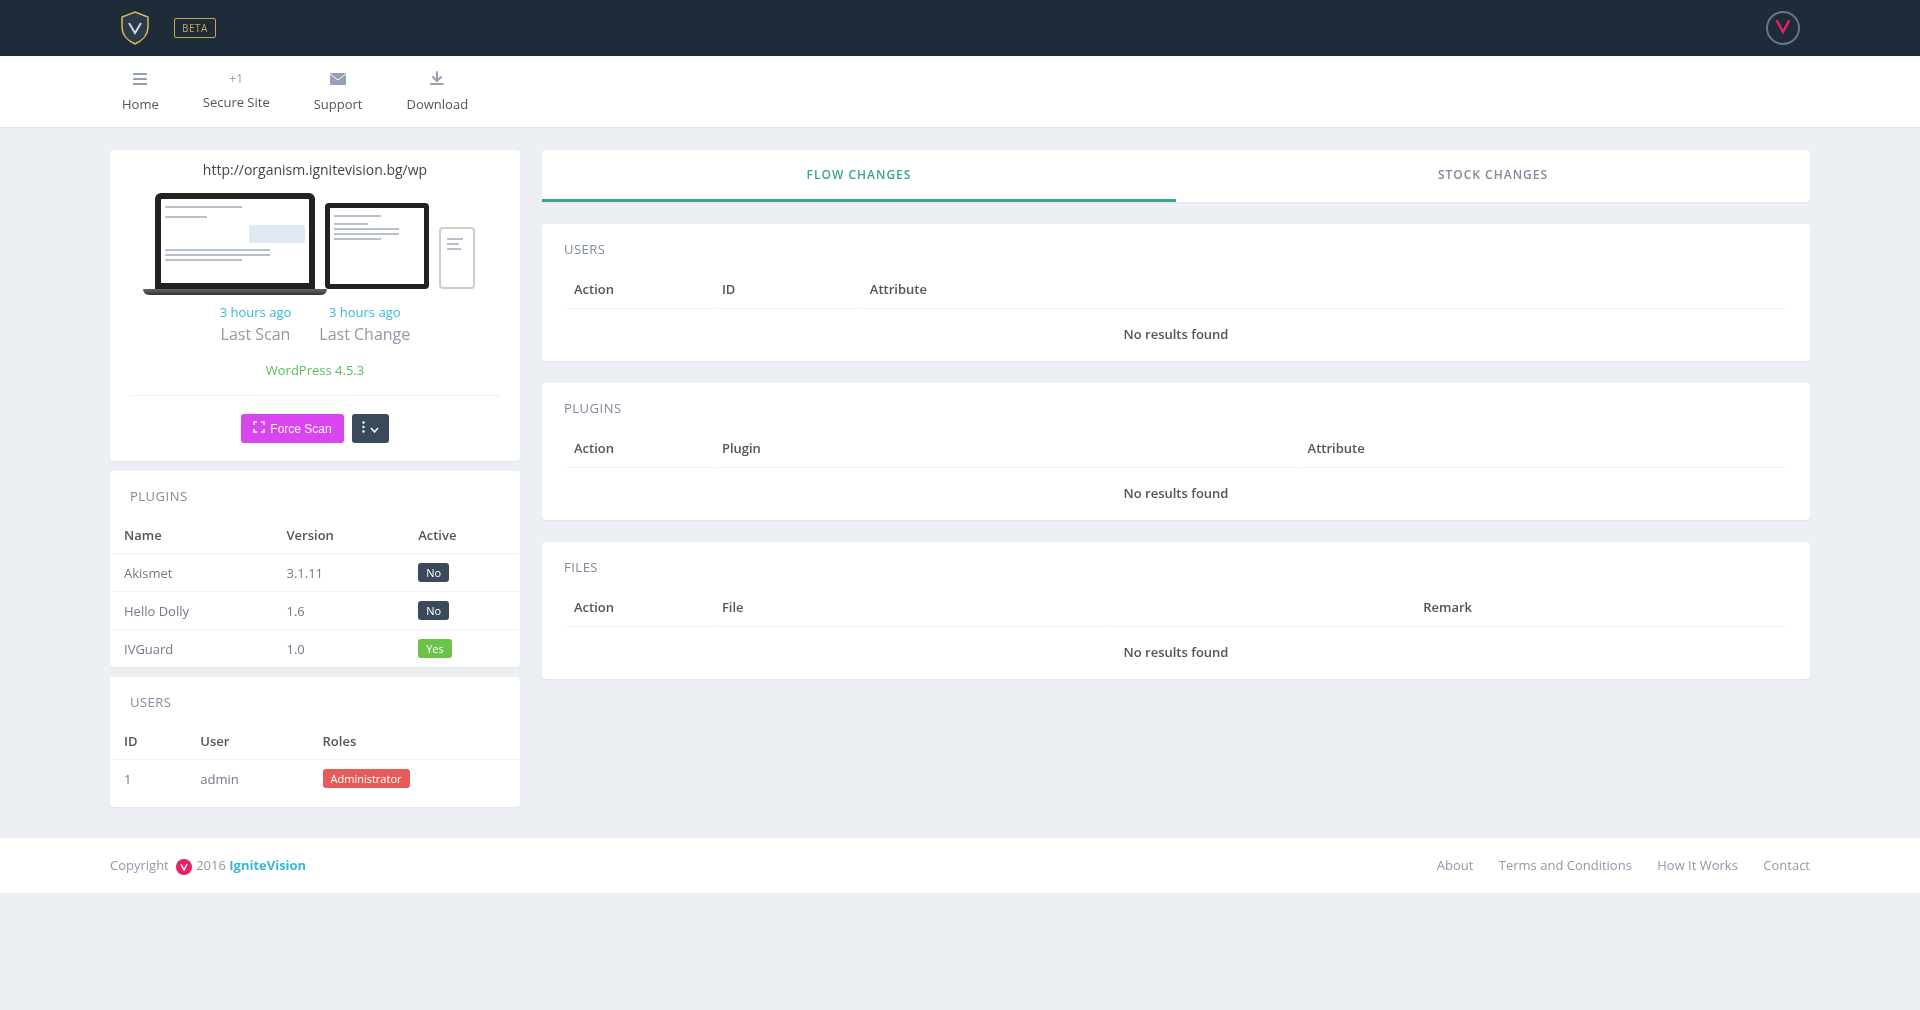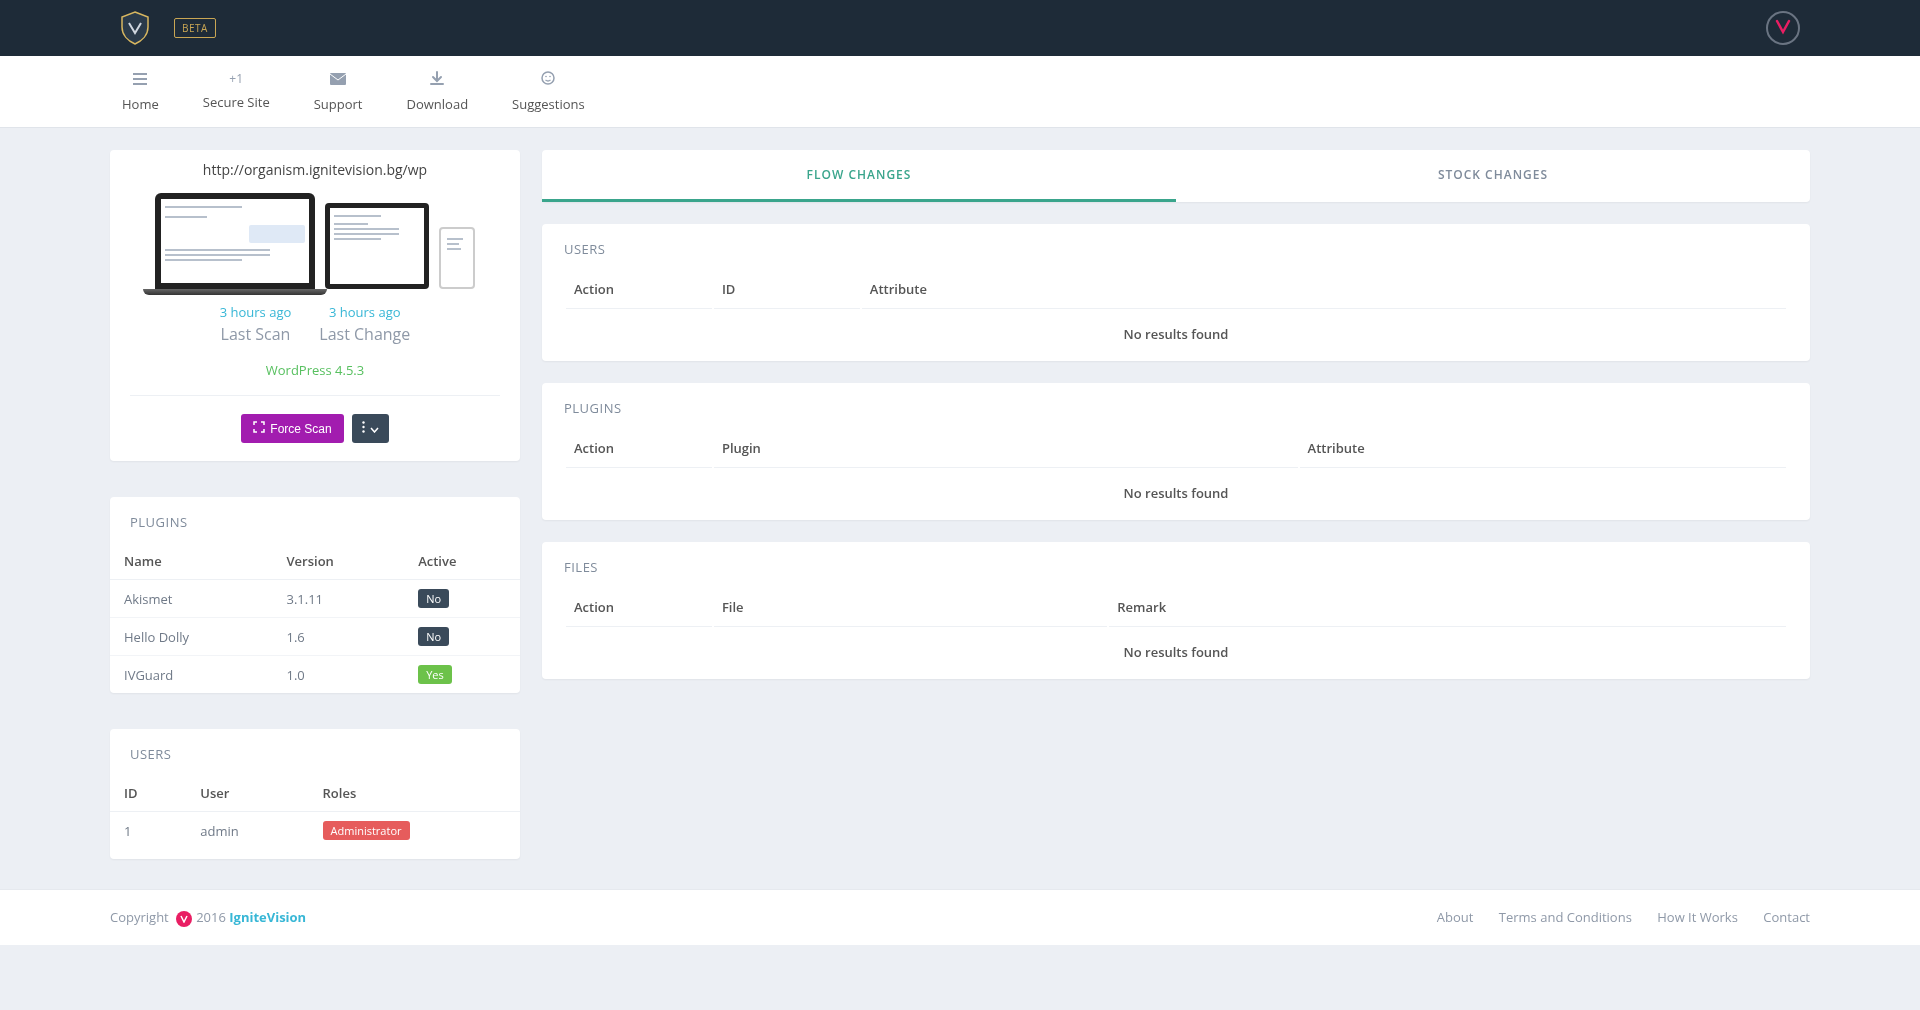--- a/index.html
+++ b/index.html
@@ -54,21 +54,21 @@
 }
 .nav-item .nav-icon { color: #95a0b0; font-size: 14px; margin-bottom: 6px; display:block; }
 .nav-item .nav-plus { font-size: 12px; color:#95a0b0; margin-bottom:6px; display:block; }
 
 .container {
   display: flex;
   padding: 22px 110px 30px 110px;
   gap: 22px;
   align-items: flex-start;
 }
-.sidebar { width: 410px; display:flex; flex-direction:column; gap:36px; }
+.sidebar { width: 410px; display:flex; flex-direction:column; gap:10px; }
 .main { flex: 1; display:flex; flex-direction:column; gap:22px; }
 
 .card {
   background: #fff;
   border-radius: 4px;
   box-shadow: 0 1px 2px rgba(0,0,0,0.05);
 }
 .card-header-text {
   color: #7f8b9b;
   letter-spacing: 0.5px;
@@ -95,21 +95,21 @@
 .screen .blue-box{ background:#dfe9f6; height:18px; width:40%; float:right; margin-top:4px; border-radius:2px;}
 .clearfix::after{content:""; display:table; clear:both;}
 
 .scan-row { display:flex; justify-content:center; gap:28px; margin-top:14px; text-align:center;}
 .scan-row .ago{ color:#38b7d6; font-size:13px;}
 .scan-row .lbl{ color:#8f99a8; font-size:16px; margin-top:2px;}
 .wp-version { text-align:center; color:#58c060; margin:16px 0; font-size:13px;}
 .divider{ border-top:1px solid #edf0f4; margin:0 20px;}
 .btn-row{ display:flex; justify-content:center; gap:8px; padding:18px 0;}
 .btn{ border:none; border-radius:3px; font-size:12px; padding:7px 12px; cursor:pointer; color:#fff; display:inline-flex; align-items:center; gap:5px;}
-.btn-teal{ background:#a21caf;}
+.btn-teal{ background:#d946ef;}
 .btn-dark{ background:#3a4a5a; padding:7px 10px;}
 
 .tbl { width:100%; border-collapse:collapse; }
 .tbl th { text-align:left; font-weight:600; color:#555; padding:9px 14px; border-bottom:1px solid #edf0f4; font-size:13px;}
 .tbl td { padding:9px 14px; border-bottom:1px solid #f2f4f7; color:#707a88; font-size:13px;}
 .tbl tr:last-child td { border-bottom:none;}
 .badge { display:inline-block; padding:2px 8px; border-radius:3px; font-size:11px; color:#fff; }
 .badge-dark{ background:#3a4a5a;}
 .badge-green{ background:#6cc24a;}
 .badge-red{ background:#e65c5c;}
@@ -190,31 +190,20 @@
     </span>
     <span>Support</span>
   </div>
   <div class="nav-item">
     <span class="nav-icon">
       <svg width="14" height="14" viewBox="0 0 14 14">
           <path d="M7 1 L7 9 M3 6 L7 10 L11 6 M1 13 L13 13" stroke="#95a0b0" stroke-width="2" fill="none" stroke-linecap="round"></path>
         </svg>
     </span>
     <span>Download</span>
-  </div>
-  <div class="nav-item">
-    <span class="nav-icon">
-      <svg width="14" height="14" viewBox="0 0 14 14">
-          <circle cx="7" cy="7" r="6" fill="none" stroke="#95a0b0" stroke-width="1.5"></circle>
-          <circle cx="5" cy="5.5" r="0.8" fill="#95a0b0"></circle>
-          <circle cx="9" cy="5.5" r="0.8" fill="#95a0b0"></circle>
-          <path d="M4.5 9 Q7 11 9.5 9" stroke="#95a0b0" stroke-width="1.3" fill="none"></path>
-        </svg>
-    </span>
-    <span>Suggestions</span>
   </div>
 </div>
 
 <div class="container">
 
   <div class="sidebar">
 
     <div class="card">
       <div class="site-url">http://organism.ignitevision.bg/wp</div>
       <div class="devices">
@@ -371,21 +360,21 @@
       <div class="no-results">No results found</div>
     </div>
 
     <div class="section-card">
       <div class="sec-title">FILES</div>
       <table class="tbl-wide">
         <thead>
             <tr>
           <th style="width:12%">Action</th>
           <th>File</th>
-          <th style="text-align:left">Remark</th>
+          <th style="text-align:center">Remark</th>
         </tr>
           </thead>
       </table>
       <div class="no-results">No results found</div>
     </div>
   </div>
 </div>
 
 <div class="footer">
   <div>

